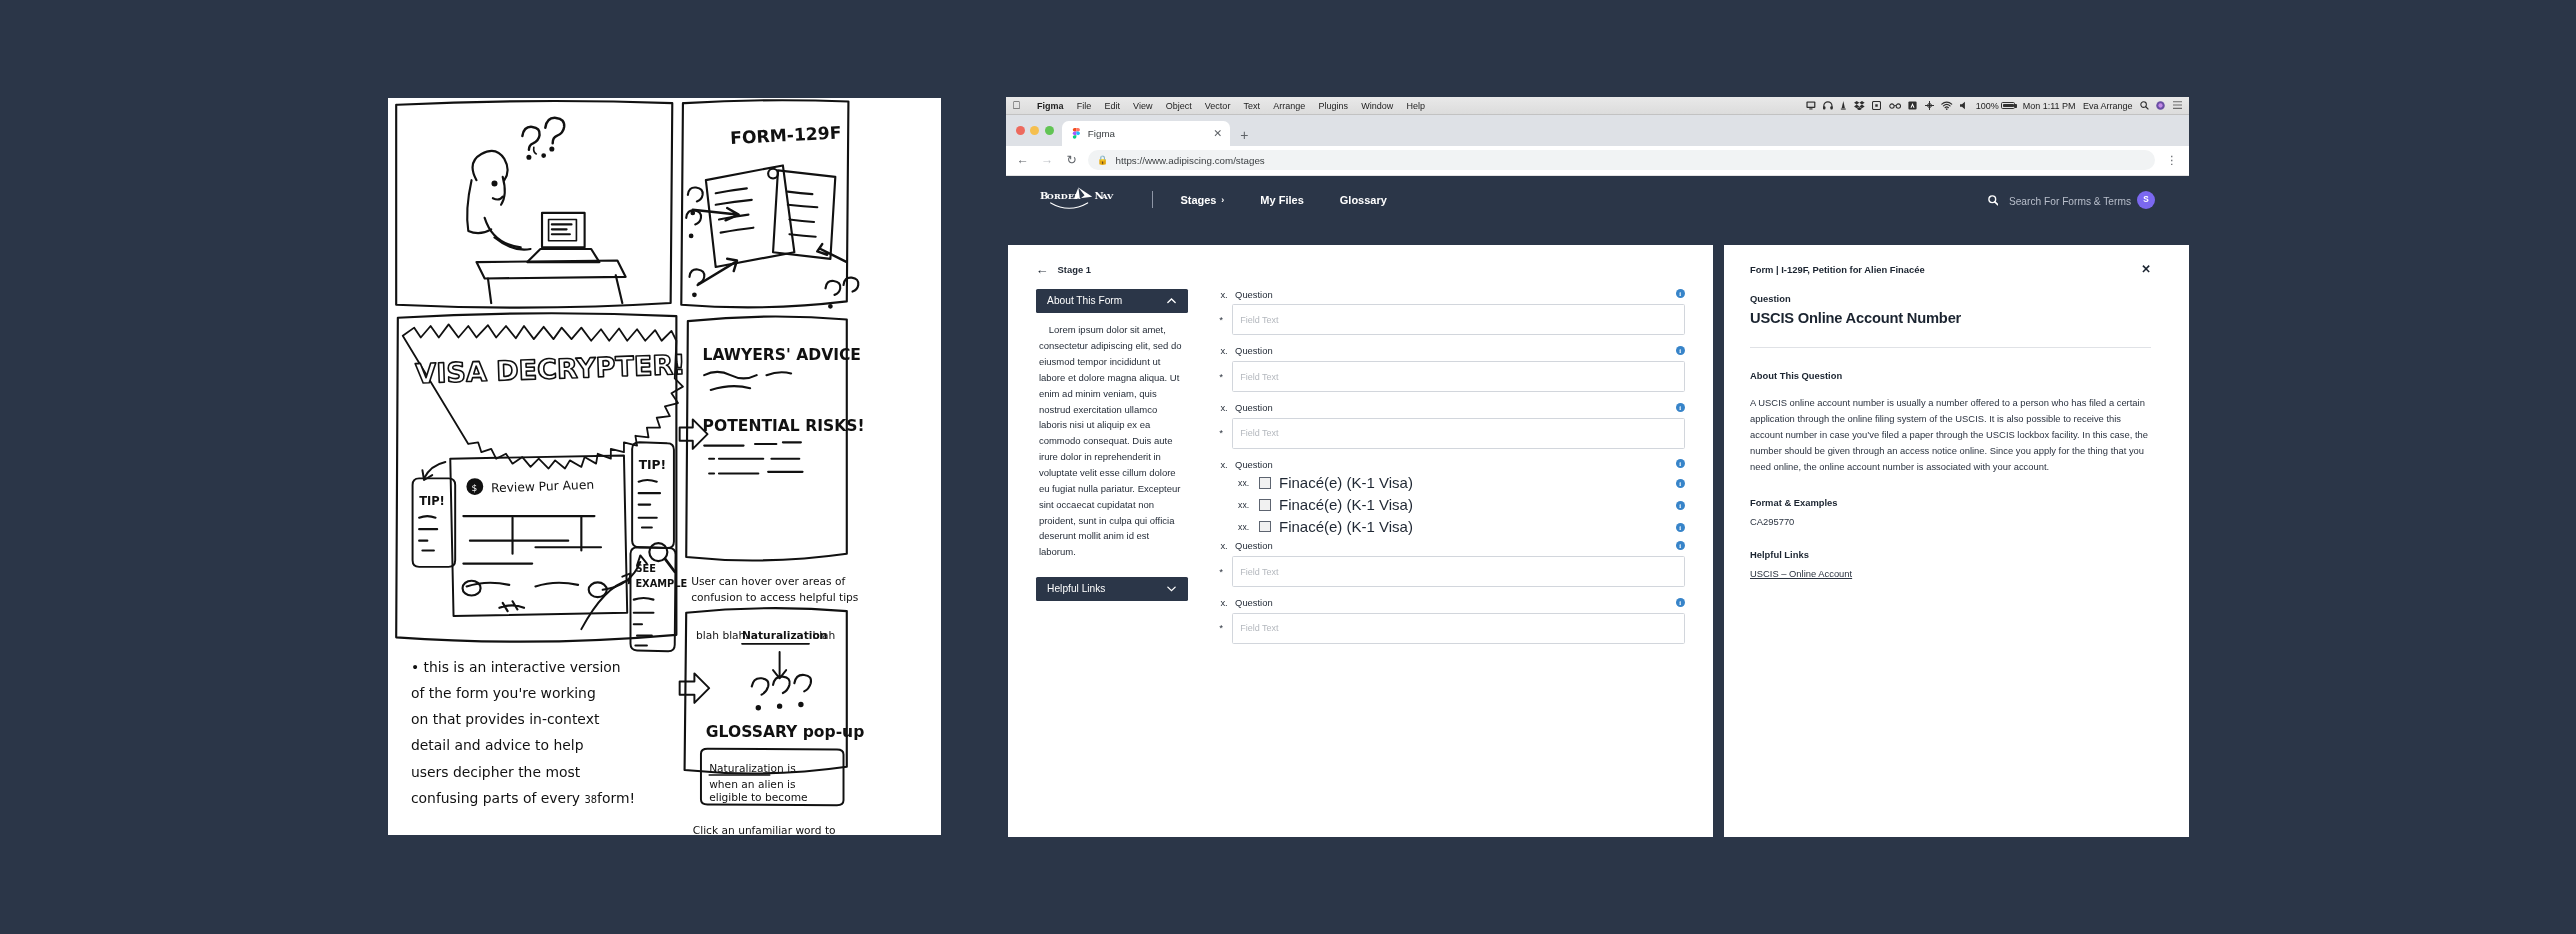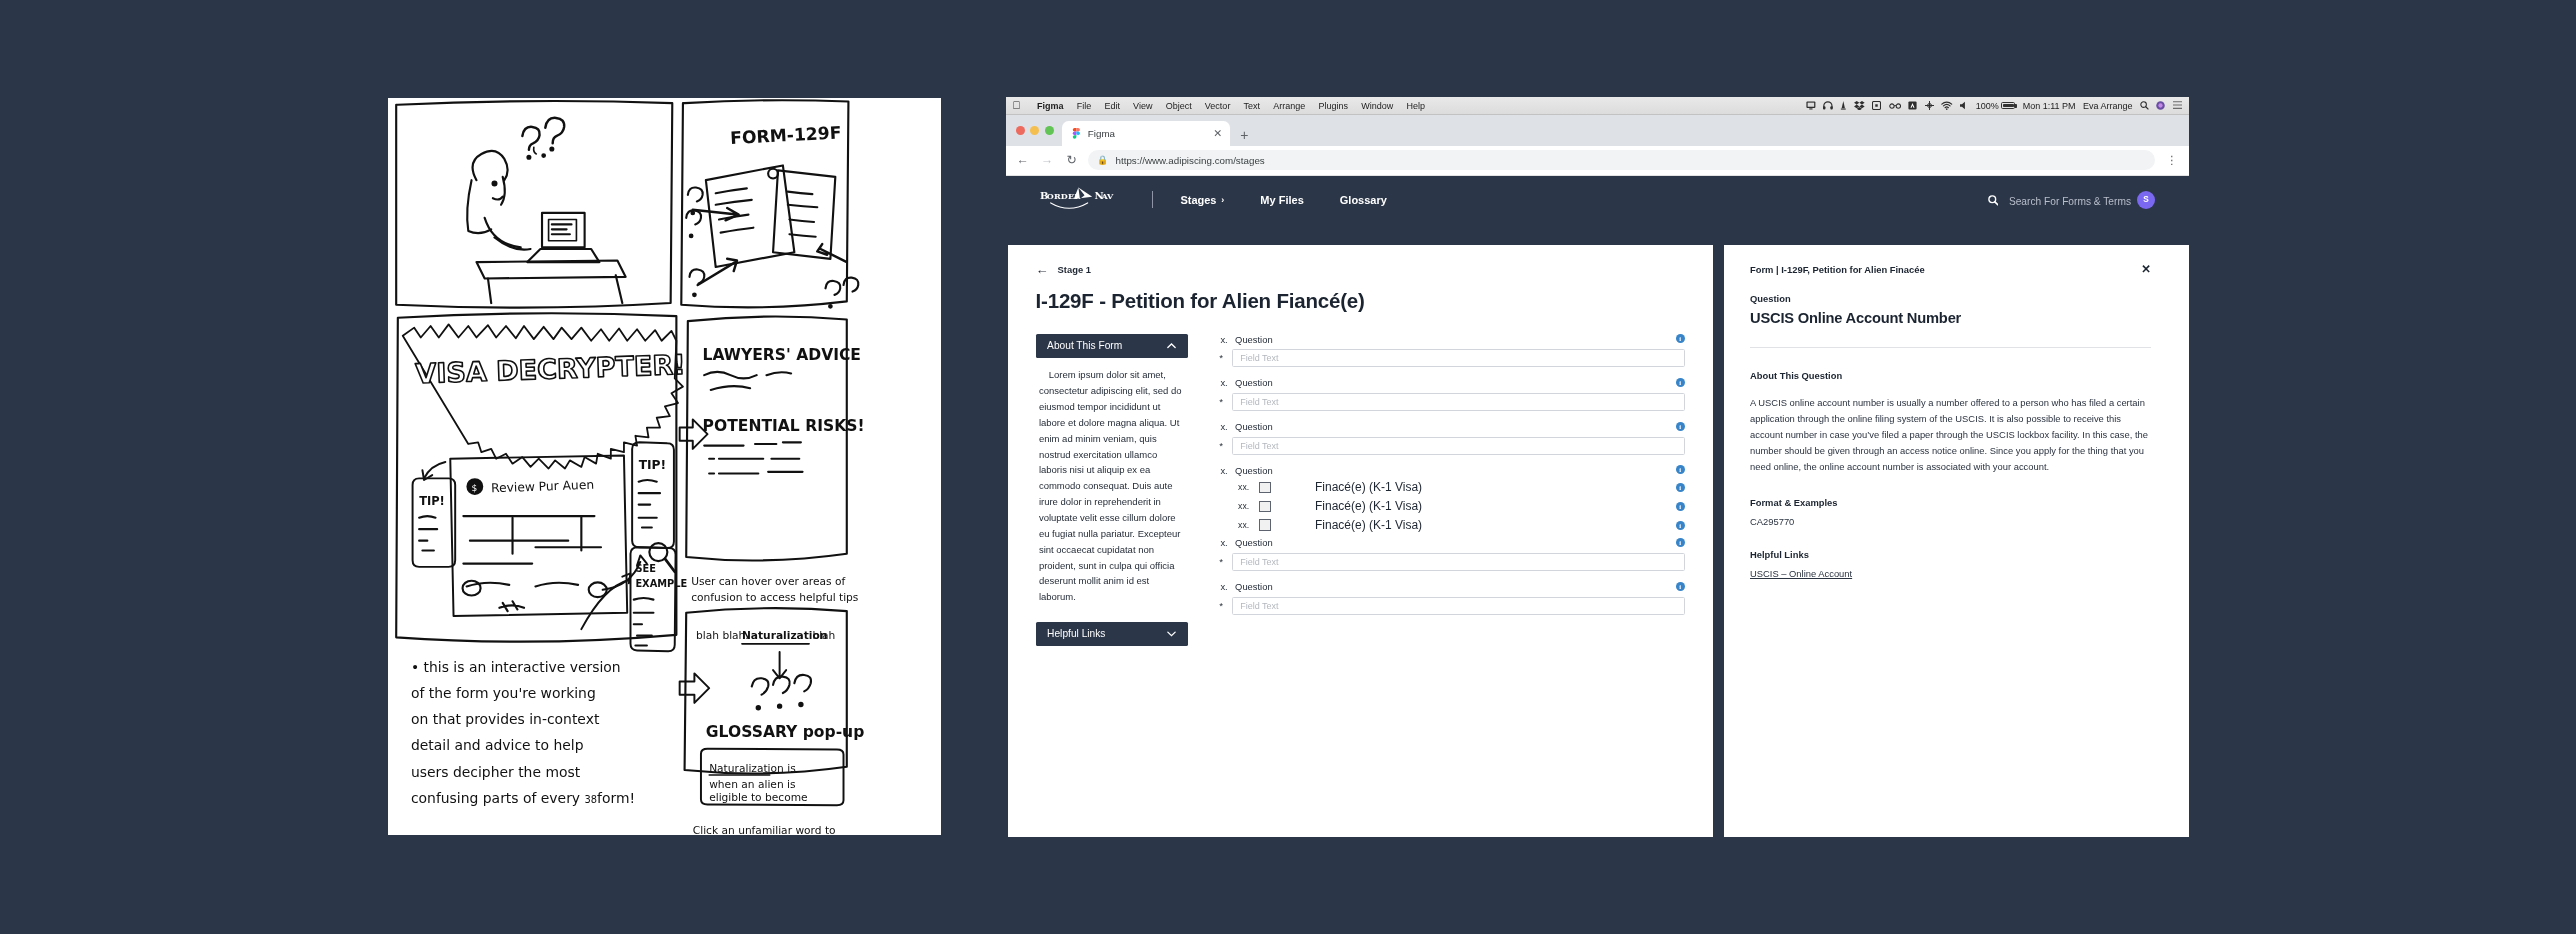--- a/index.html
+++ b/index.html
@@ -135,27 +135,27 @@
   .qlabel { font-size:9.4px; color:#1f2733; flex:1; }
   .infoicon {
     width: 9px; height:9px; border-radius:50%; background:#3784c9;
     color:#fff; font-size:6.6px; font-weight:700; display:flex;
     align-items:center; justify-content:center; flex:none; font-family:"Liberation Serif", serif;
     margin-top: 0.8px;
   }
   .fieldrow { display:flex; align-items:center; gap:6.6px; margin: 4.9px 0 9.8px 0; }
   .req { font-size:9.8px; color:#1f2733; width:8.2px; text-align:center; flex:none; line-height:1;}
   .field {
-    flex:1; height: 18px; border:0.8px solid #d2d6dc; border-radius:1.6px; background:#fff;
+    flex:1; height: 31px; border:0.8px solid #d2d6dc; border-radius:1.6px; background:#fff;
     display:flex; align-items:center; padding: 0 7.4px; font-size:9px; color:#b4b8be;
   }
   .subrow { display:flex; align-items:center; gap:8.2px; margin: 4.9px 0 4.9px 21px; }
   .subnum { font-size:8.6px; color:#1f2733; width:13px; flex:none; }
   .cbox { width:11.5px;height:11.5px;border:1.1px solid #5d6470;background:#f1f1f1; flex:none;}
-  .sublabel { font-size:12px; color:#1f2733; flex:1;margin-left:36px;}
+  .sublabel { font-size:15px; color:#1f2733; flex:1;}
 
   
   .rp-head { display:flex; align-items:flex-start; justify-content:space-between; }
   .rp-breadcrumb { font-size:9.4px; font-weight:700; color:#1b2430; }
   .rp-close { font-size:11.5px; font-weight:700; color:#1b2430; line-height:1; }
   .rp-qlabel { font-size:9.4px; font-weight:700; color:#1b2430; margin-top: 17px; }
   .rp-qtitle { font-size:14.7px; font-weight:700; color:#1b2430; margin-top: 6.6px; letter-spacing:-0.2px;}
   .rp-rule { height:0.8px; background:#e0e2e6; margin: 20.5px 0 0 0; }
   .rp-h { font-size:9.4px; font-weight:700; color:#1b2430; margin-top: 22px; }
   .rp-p { font-size:9.4px; line-height:1.72; color:#2b3340; margin-top: 14px; }
@@ -486,21 +486,20 @@
       </div>
     </div>
 
     <div class="pagebody">
 
       <div class="card-left">
         <div class="backrow">
           <span class="backarrow">←</span>
           <span class="stagelabel">Stage 1</span>
         </div>
-        <div class="formtitle">I-129F - Petition for Alien Fiancé(e)</div>
 
         <div class="twocol">
 
           <div class="leftcol">
             <div class="accordion">
               <span>About This Form</span>
               <span class="caret">
                 <svg width="9" height="5.7" viewBox="0 0 11 7">
                     <path d="M1 5.6L5.5 1.2 10 5.6" stroke="#fff" stroke-width="1.6" fill="none" stroke-linecap="round"></path>
                   </svg>

